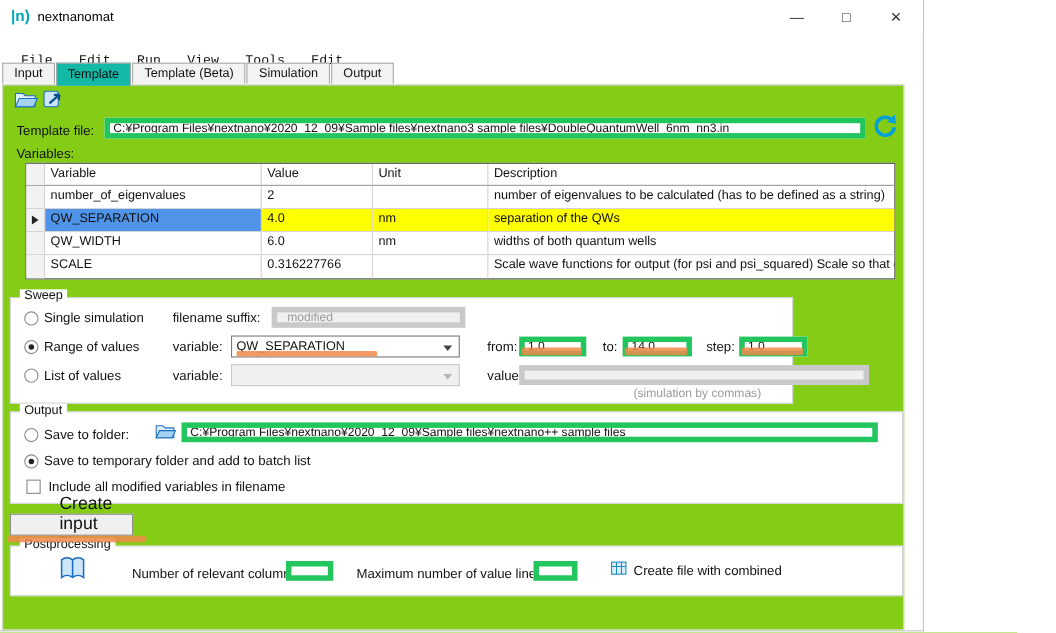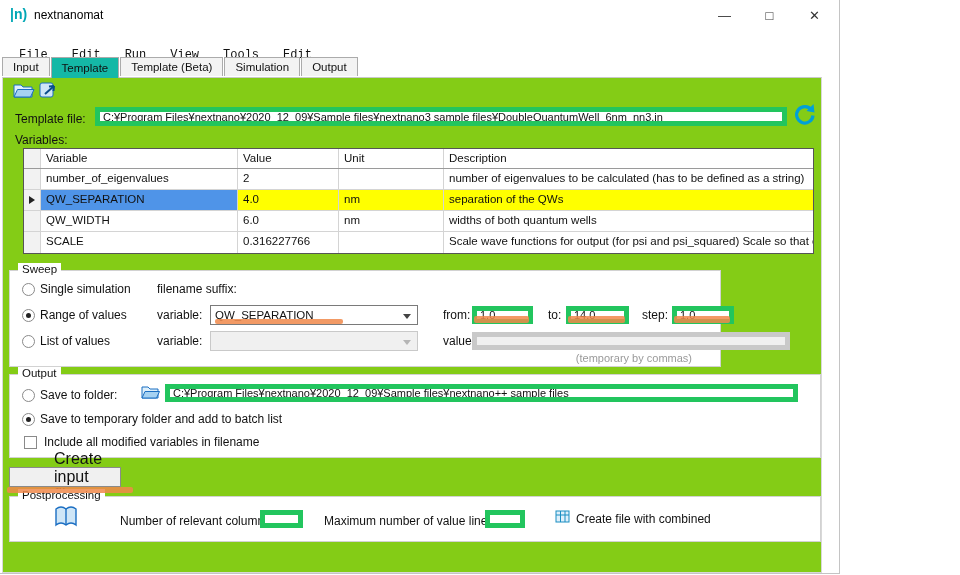--- a/index.html
+++ b/index.html
@@ -174,20 +174,21 @@
         <div class="td c-desc">Scale wave functions for output (for psi and psi_squared) Scale so that our...</div>
       </div>
     </div>
 
     <div class="gbox" style="left:6px;top:192px;width:712px;height:97px">
       <span class="gbox-title">Sweep</span>
 
       <div class="radio" style="left:12px;top:12px"></div>
       <span class="rlabel" style="left:30px;top:11px">Single simulation</span>
       <span class="rlabel" style="left:147px;top:11px">filename suffix:</span>
+      <input class="tfield dis" style="left: 237px; top: 8px; width: 176px; height: 19px;" value="_modified">
 
       <div class="radio checked" style="left:12px;top:38px"></div>
       <span class="rlabel" style="left:30px;top:37px">Range of values</span>
       <span class="rlabel" style="left:147px;top:37px">variable:</span>
       <div class="combo" style="left:200px;top:34px;width:208px">
         <span class="combo-text">QW_SEPARATION</span>
         <span class="combo-arrow"></span>
         <div class="mark" style="left:4px;top:13px;width:128px;height:5px"></div>
       </div>
       <span class="rlabel" style="left:433px;top:37px">from:</span>
@@ -207,21 +208,21 @@
       </div>
 
       <div class="radio" style="left:12px;top:64px"></div>
       <span class="rlabel" style="left:30px;top:63px">List of values</span>
       <span class="rlabel" style="left:147px;top:63px">variable:</span>
       <div class="combo dis" style="left:200px;top:60px;width:208px">
         <span class="combo-arrow"></span>
       </div>
       <span class="rlabel" style="left:433px;top:63px">values:</span>
       <input class="tfield dis" style="left: 462px; top: 61px; width: 318px; height: 18px;">
-      <span class="hint" style="right:28px;top:81px">(temporary by commas)</span>
+      <span class="hint" style="right:28px;top:81px">(simulation by commas)</span>
     </div>
 
     <div class="gbox" style="left:6px;top:296px;width:812px;height:84px">
       <span class="gbox-title">Output</span>
 
       <div class="radio" style="left:12px;top:14px"></div>
       <span class="rlabel" style="left:30px;top:13px">Save to folder:</span>
       <div class="icon-btn" style="left:131px;top:9px">
         <svg width="19" height="16" viewBox="0 0 19 16">
           <path d="M1 3 h6 l2 2 h8 v9 h-16 z" fill="#dff0fb" stroke="#1b6ec2"></path>

